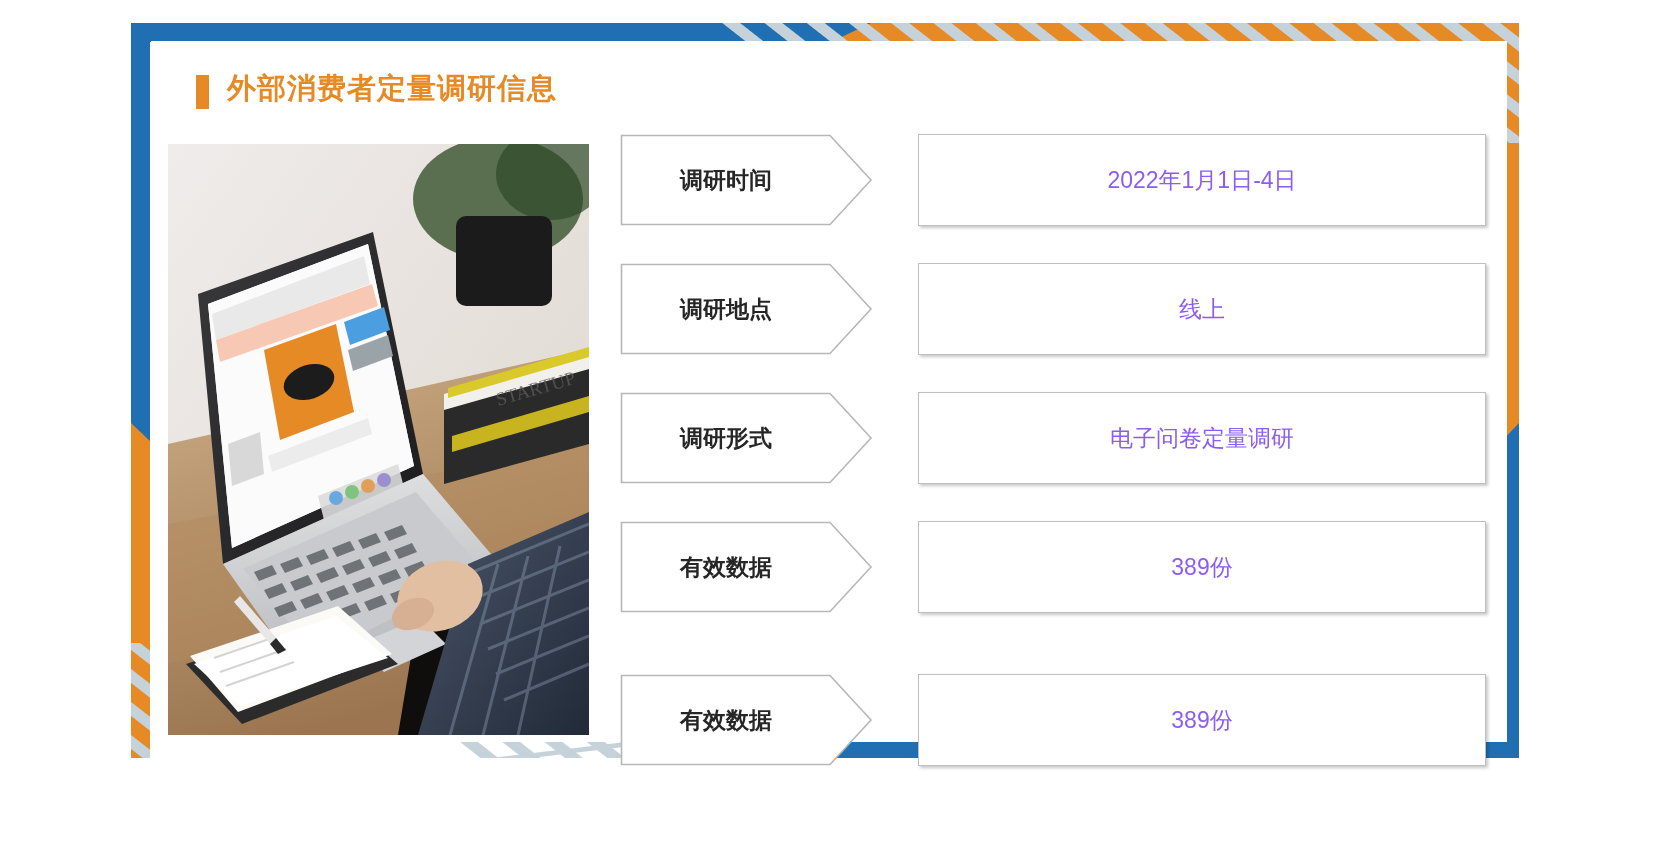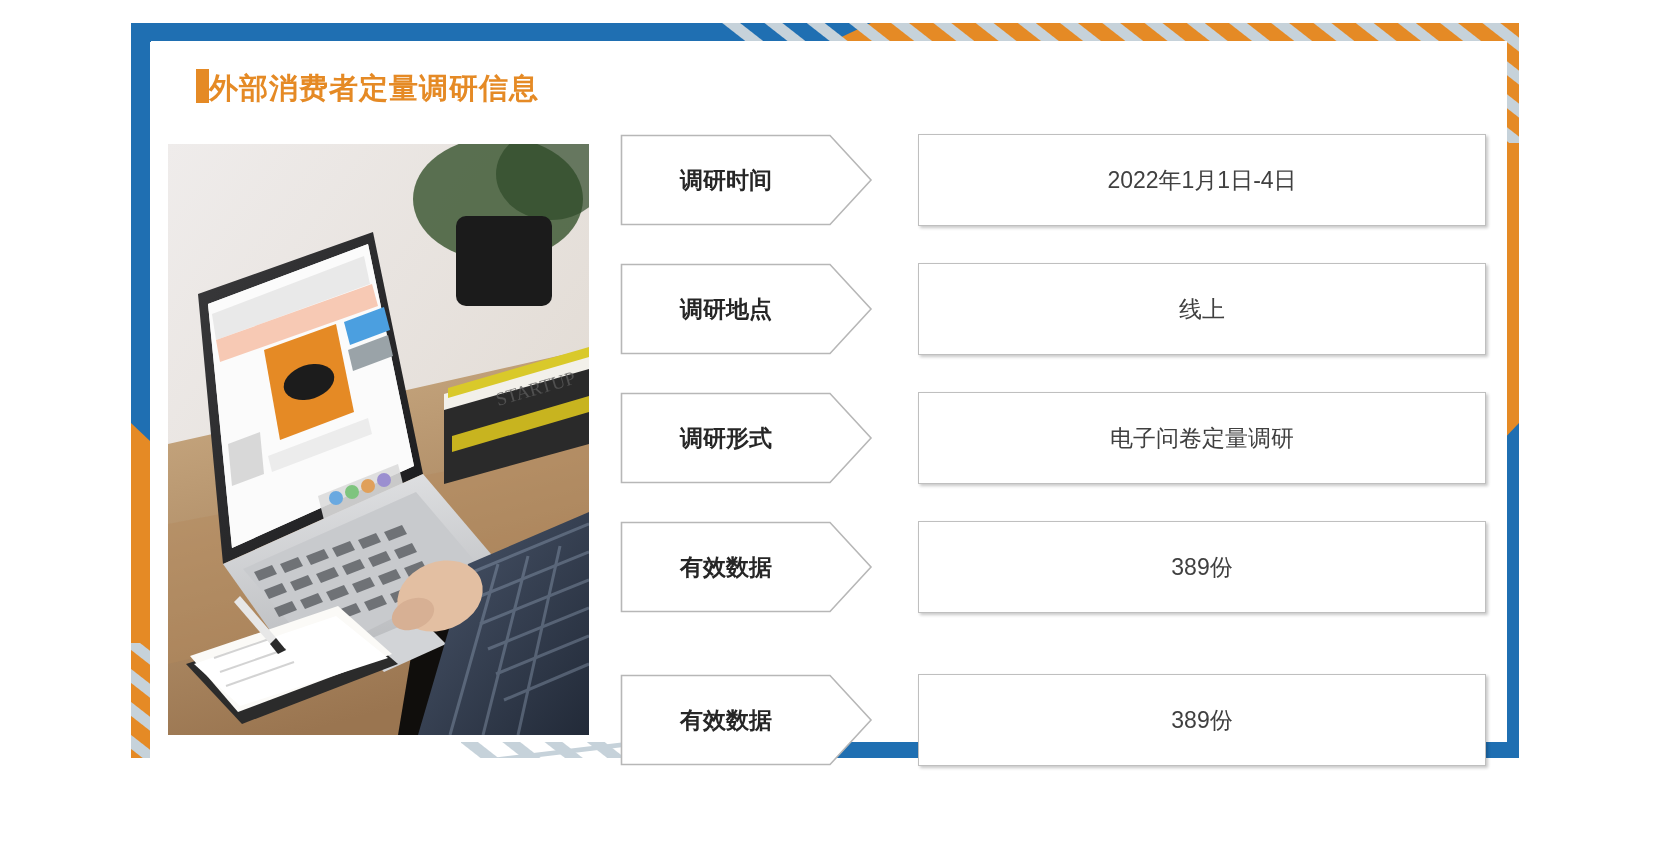--- a/index.html
+++ b/index.html
@@ -42,21 +42,22 @@
     height: 701px;
     background: #ffffff;
   }
 
   
   .title-row {
     position: absolute;
     left: 45px;
     top: 28px;
     display: flex;
-    align-items: flex-start;
+    align-items: flex-end;
+    gap: 18px;
   }
   .title-bar {
     width: 13px;
     height: 34px;
     background: #E58A25;
   }
   .title-text {
     font-size: 29px;
     font-weight: bold;
     color: #E58A25;
@@ -131,21 +132,21 @@
     height: 92px;
     background: #ffffff;
     border: 1px solid #bfbfbf;
     box-shadow: 2px 2px 3px rgba(0,0,0,0.22);
     display: flex;
     align-items: center;
     justify-content: center;
   }
   .value-text {
     font-size: 23px;
-    color: #404040;
+    color: #8b5cf6;
     white-space: nowrap;
   }
 </style>
 </head>
 <body>
 
 <div id="slide">
 
   <div class="frame">
     <svg viewBox="0 0 1388 735" preserveAspectRatio="none">

